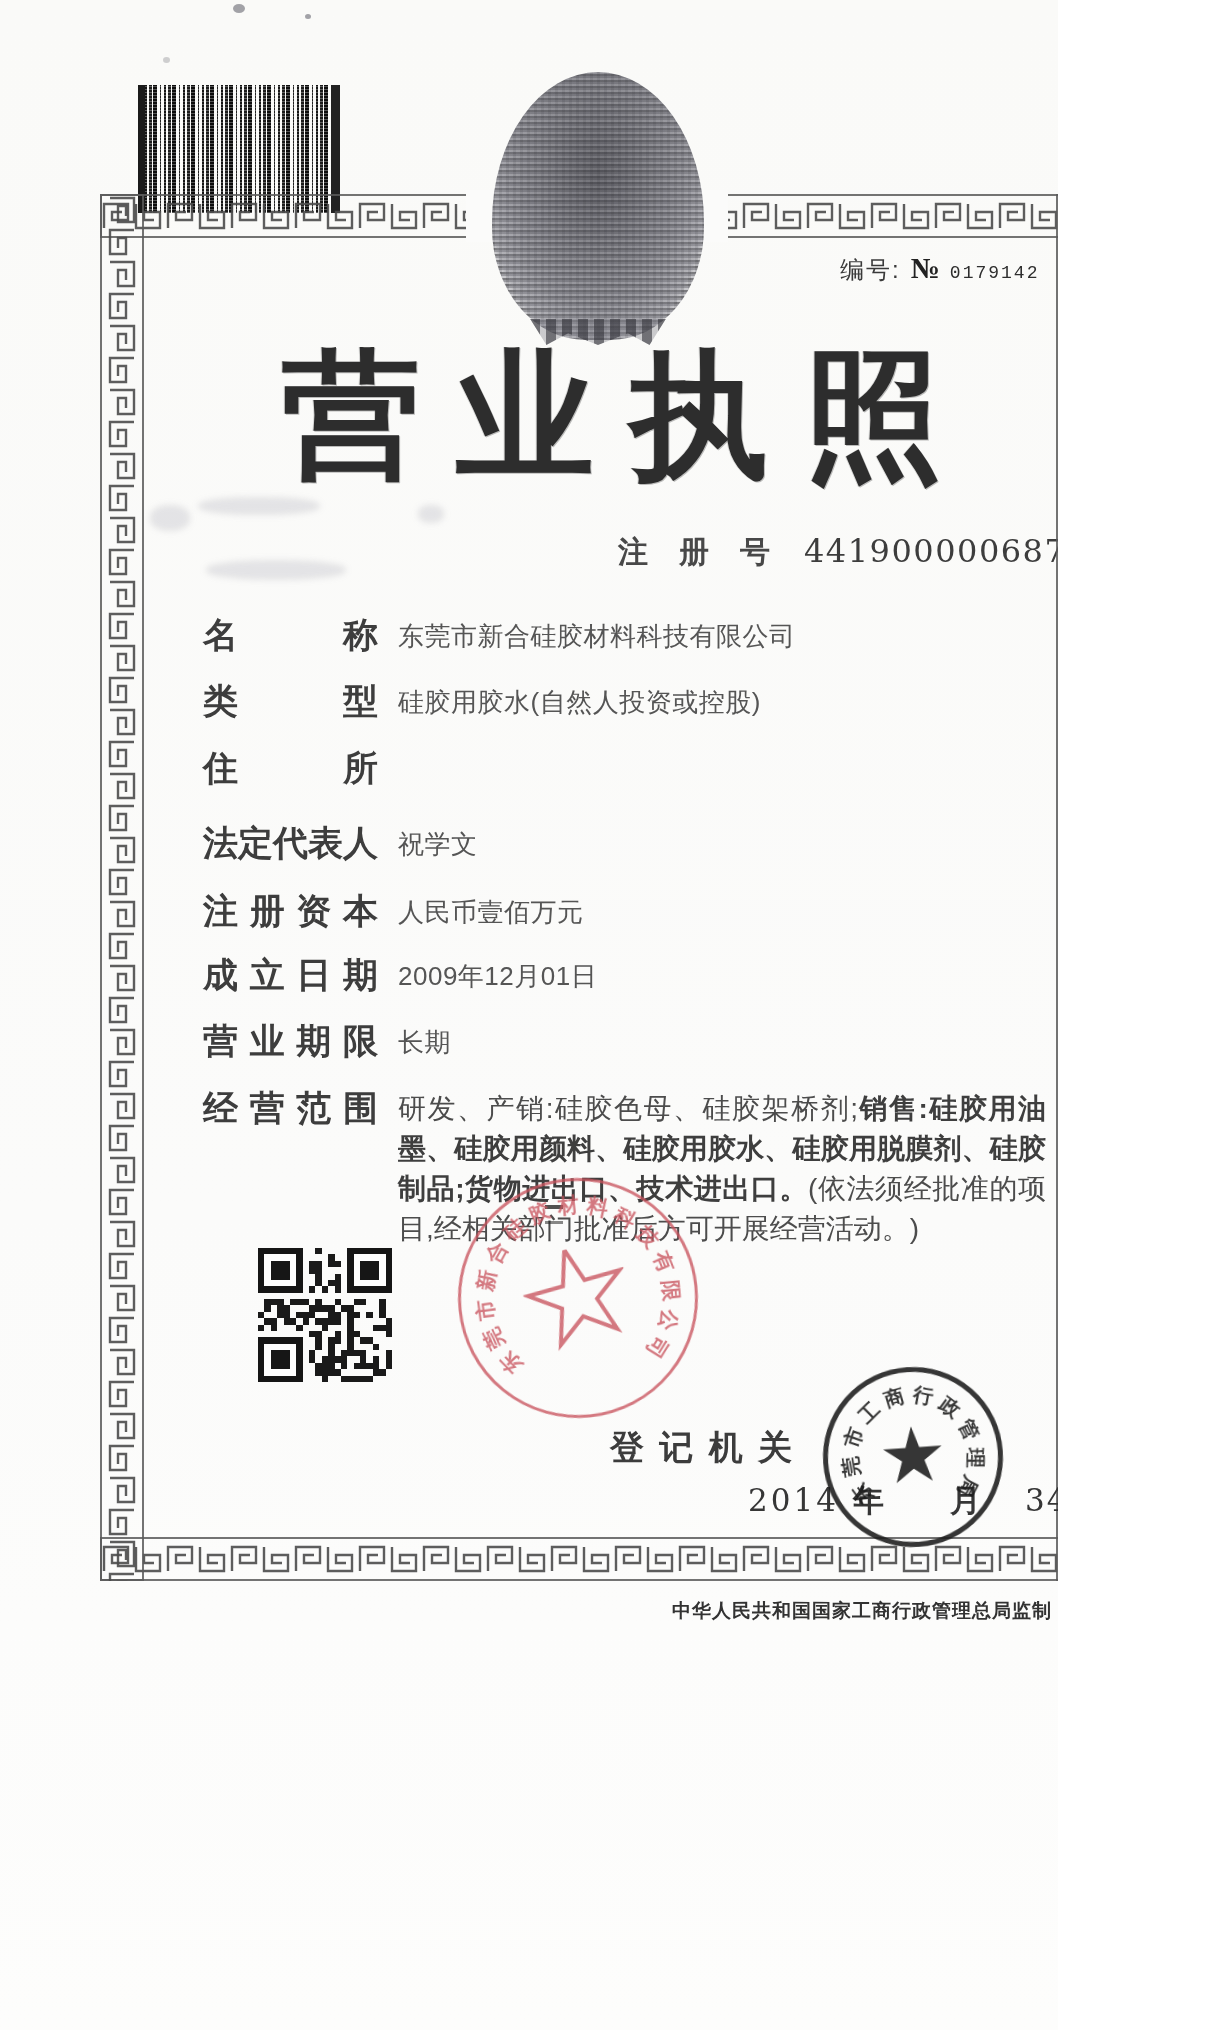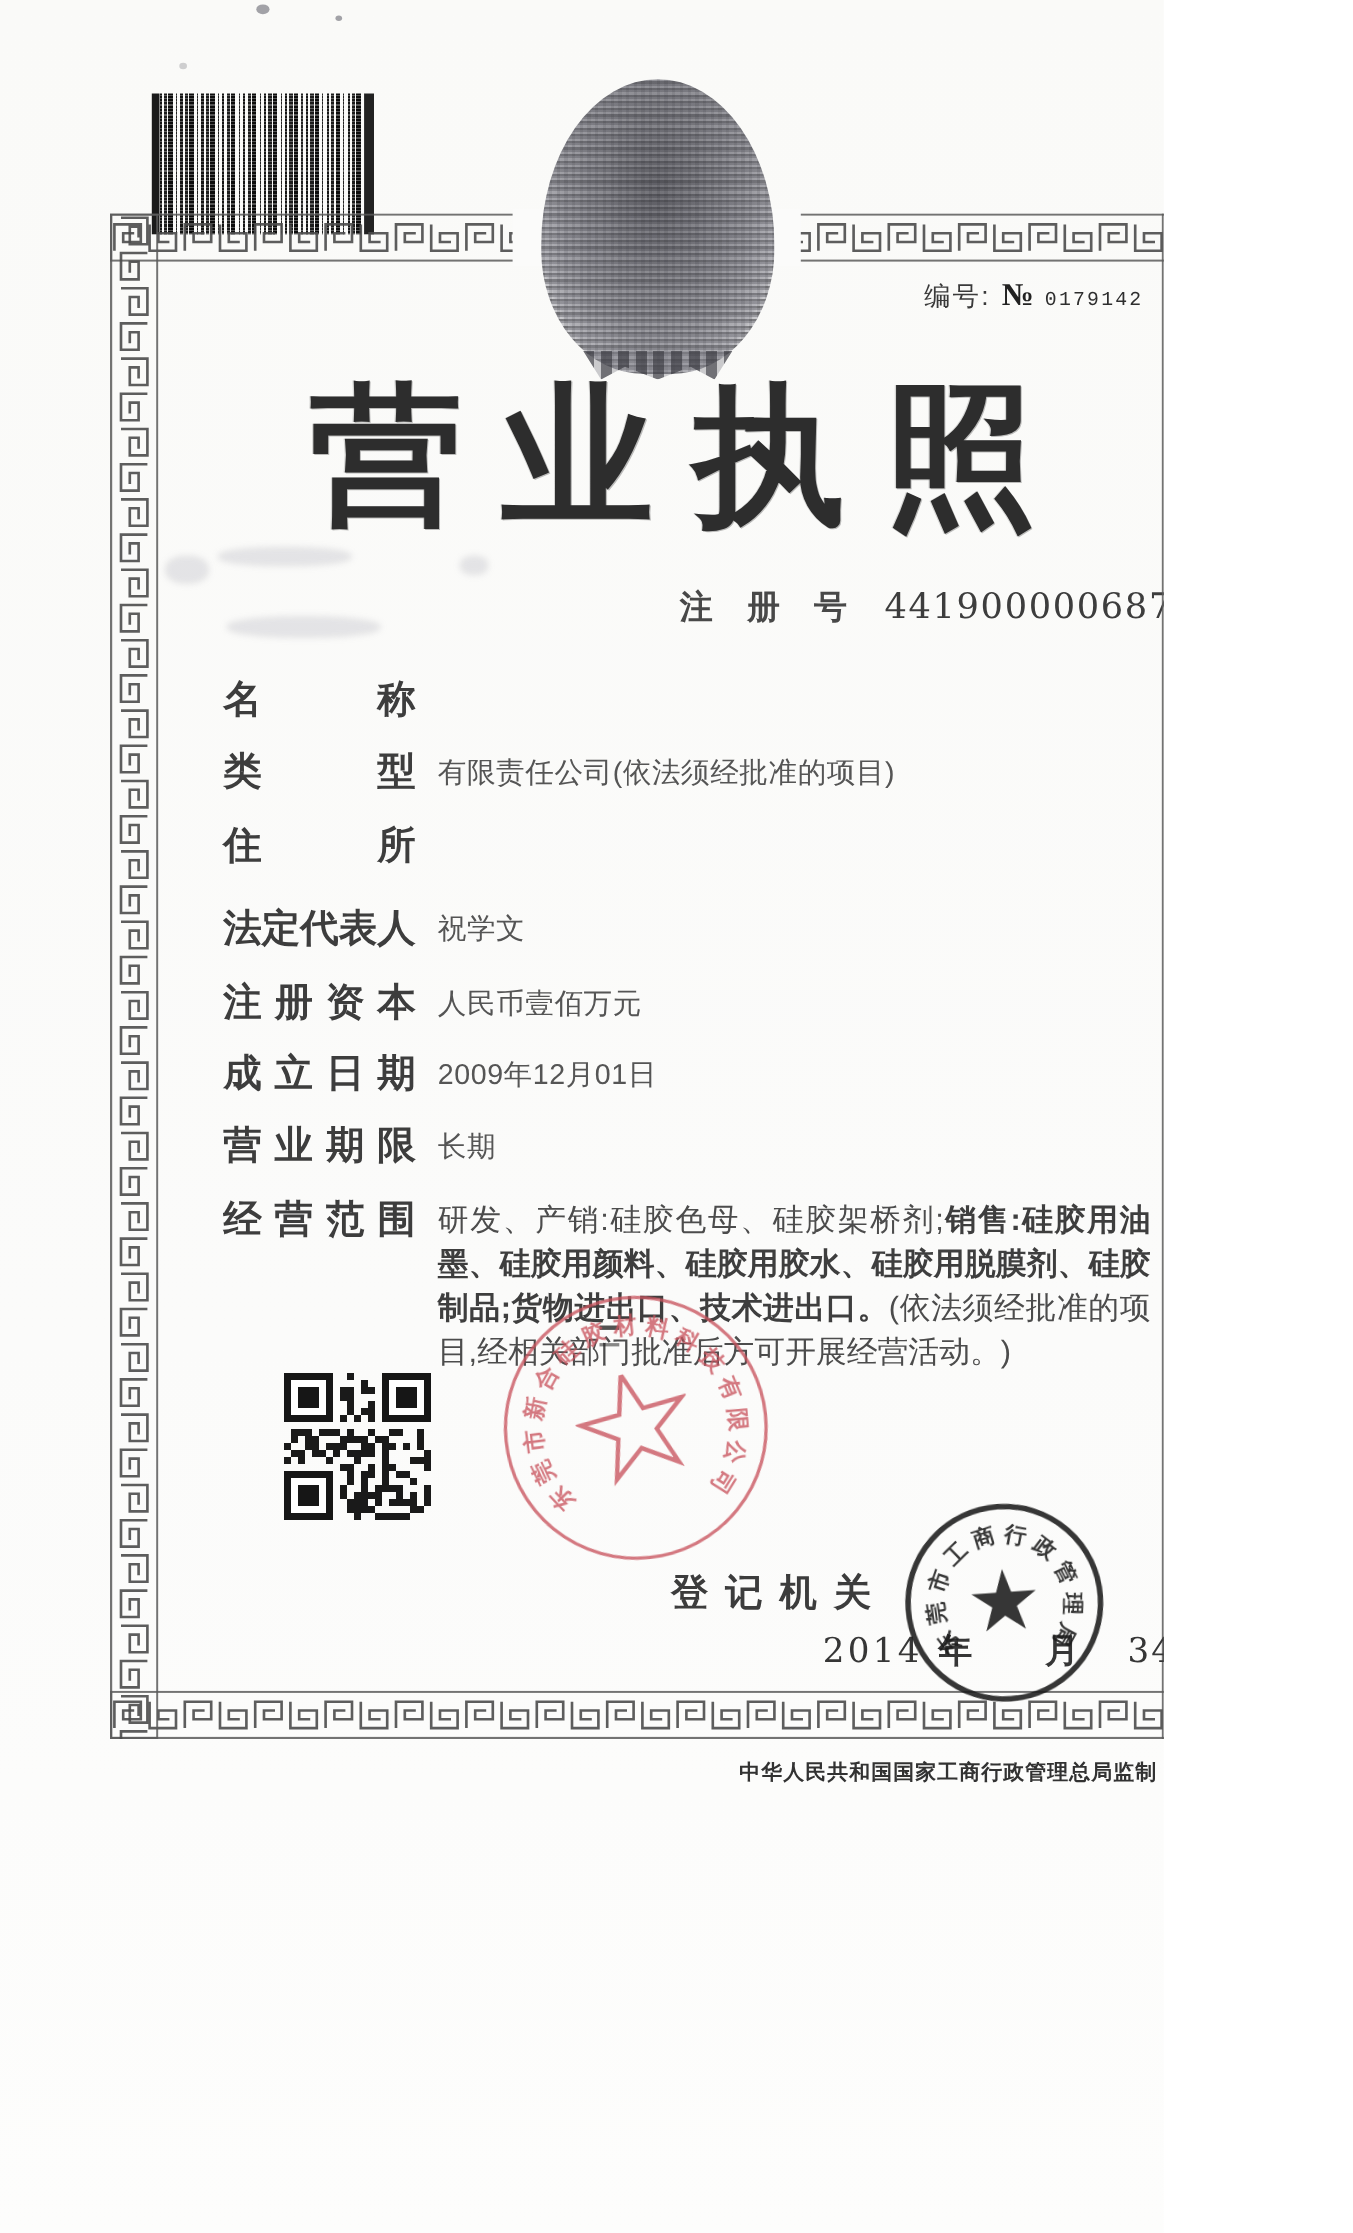--- a/index.html
+++ b/index.html
@@ -162,27 +162,28 @@
         <span>号</span>
       </span>
     <span class="val">441900000687805</span>
   </div>
 
   <div class="frow" style="top:612px;">
     <span class="flab">
         <span>名</span>
         <span>称</span>
       </span>
+    <span class="fval">东莞市新合硅胶材料科技有限公司</span>
   </div>
   <div class="frow" style="top:678px;">
     <span class="flab">
         <span>类</span>
         <span>型</span>
       </span>
-    <span class="fval">有限责任公司(依法须经批准的项目)</span>
+    <span class="fval">硅胶用胶水(自然人投资或控股)</span>
   </div>
   <div class="frow" style="top:745px;">
     <span class="flab">
         <span>住</span>
         <span>所</span>
       </span>
   </div>
   <div class="frow" style="top:820px;">
     <span class="flab">
         <span>法</span>

